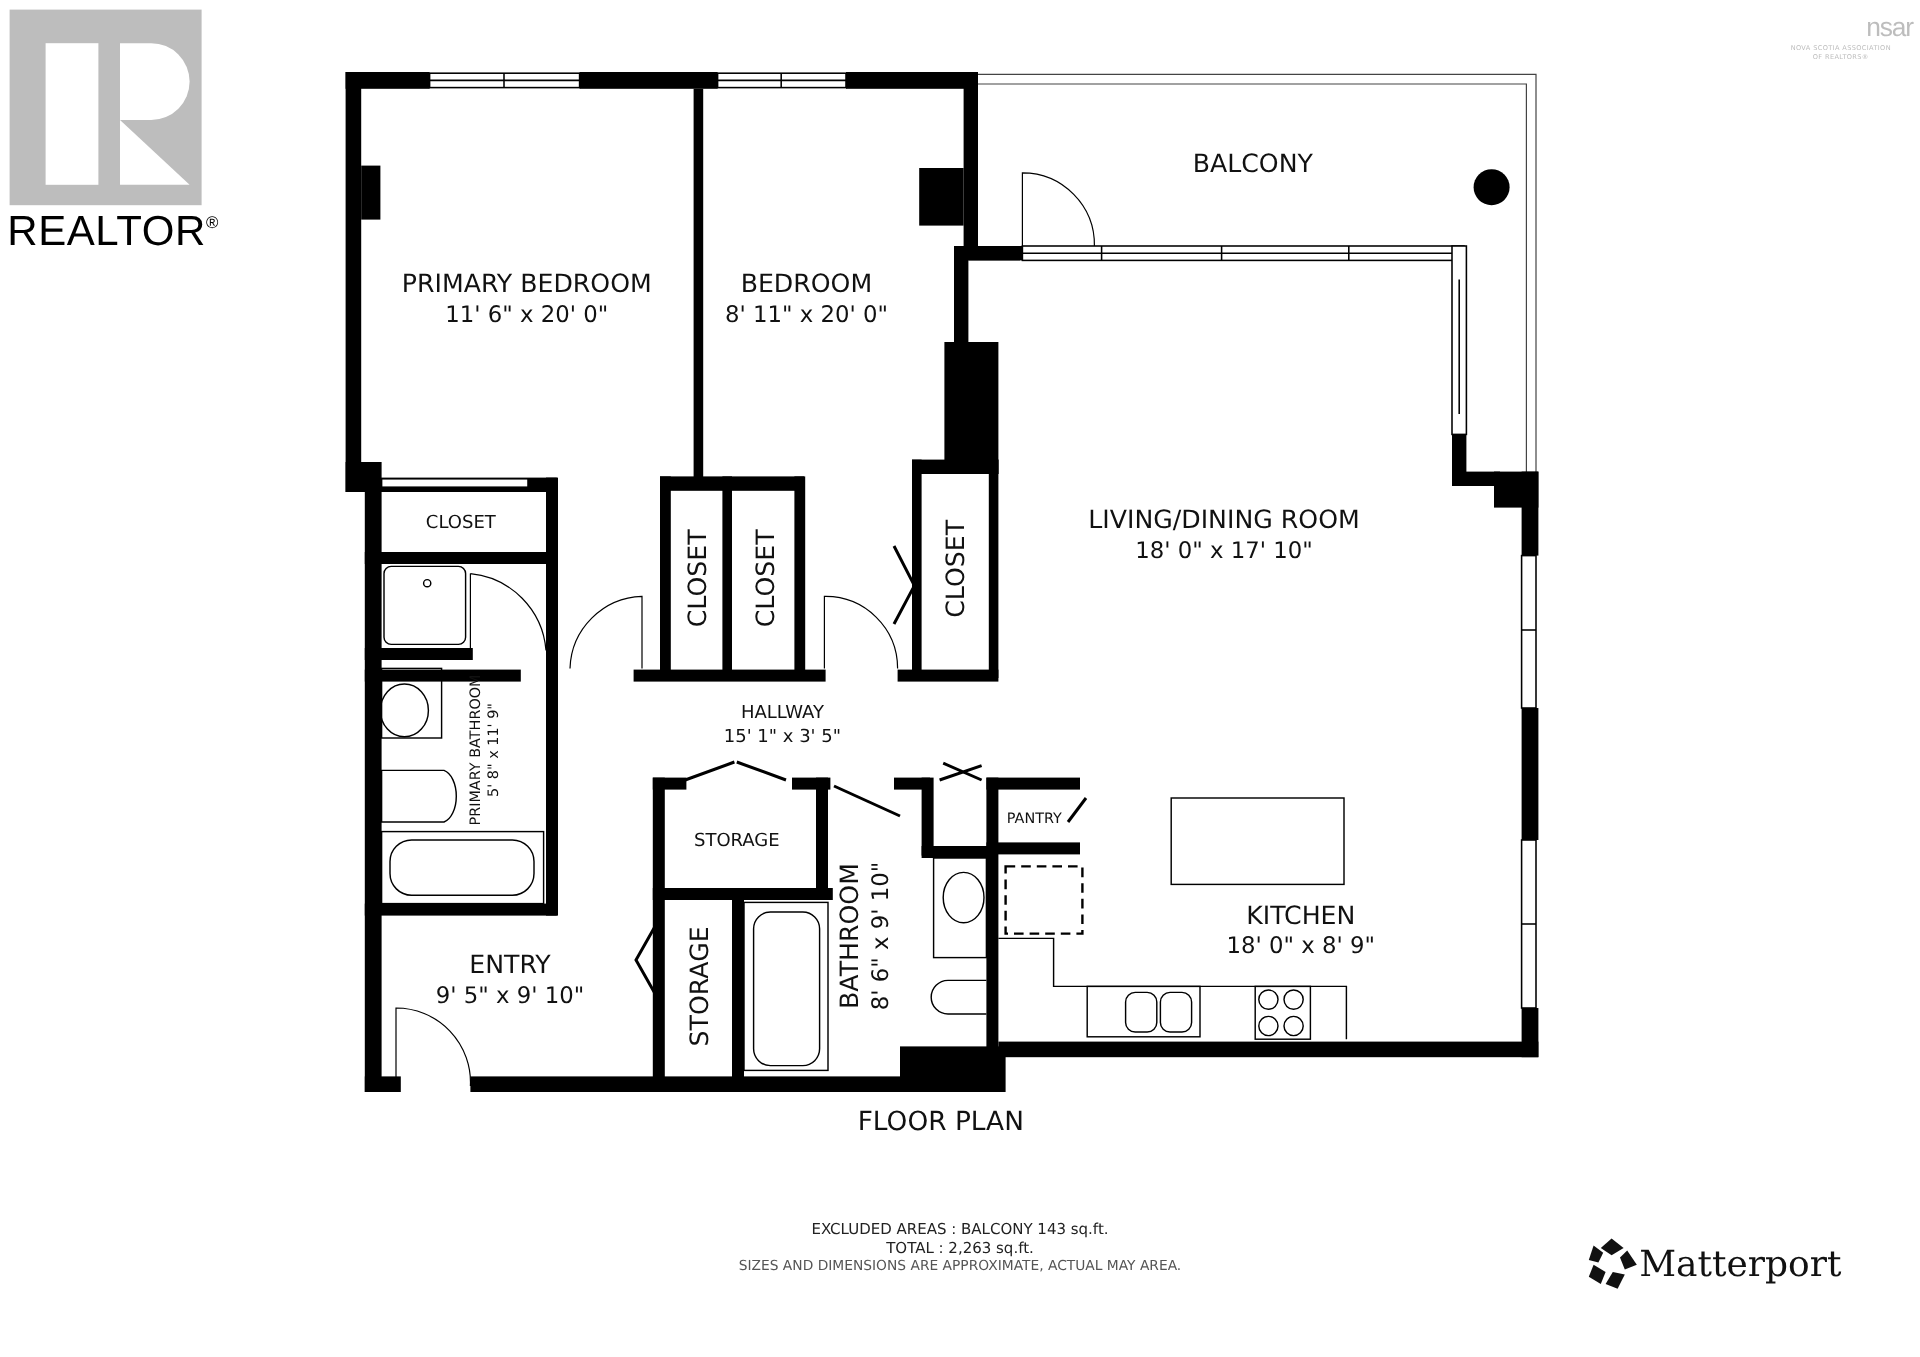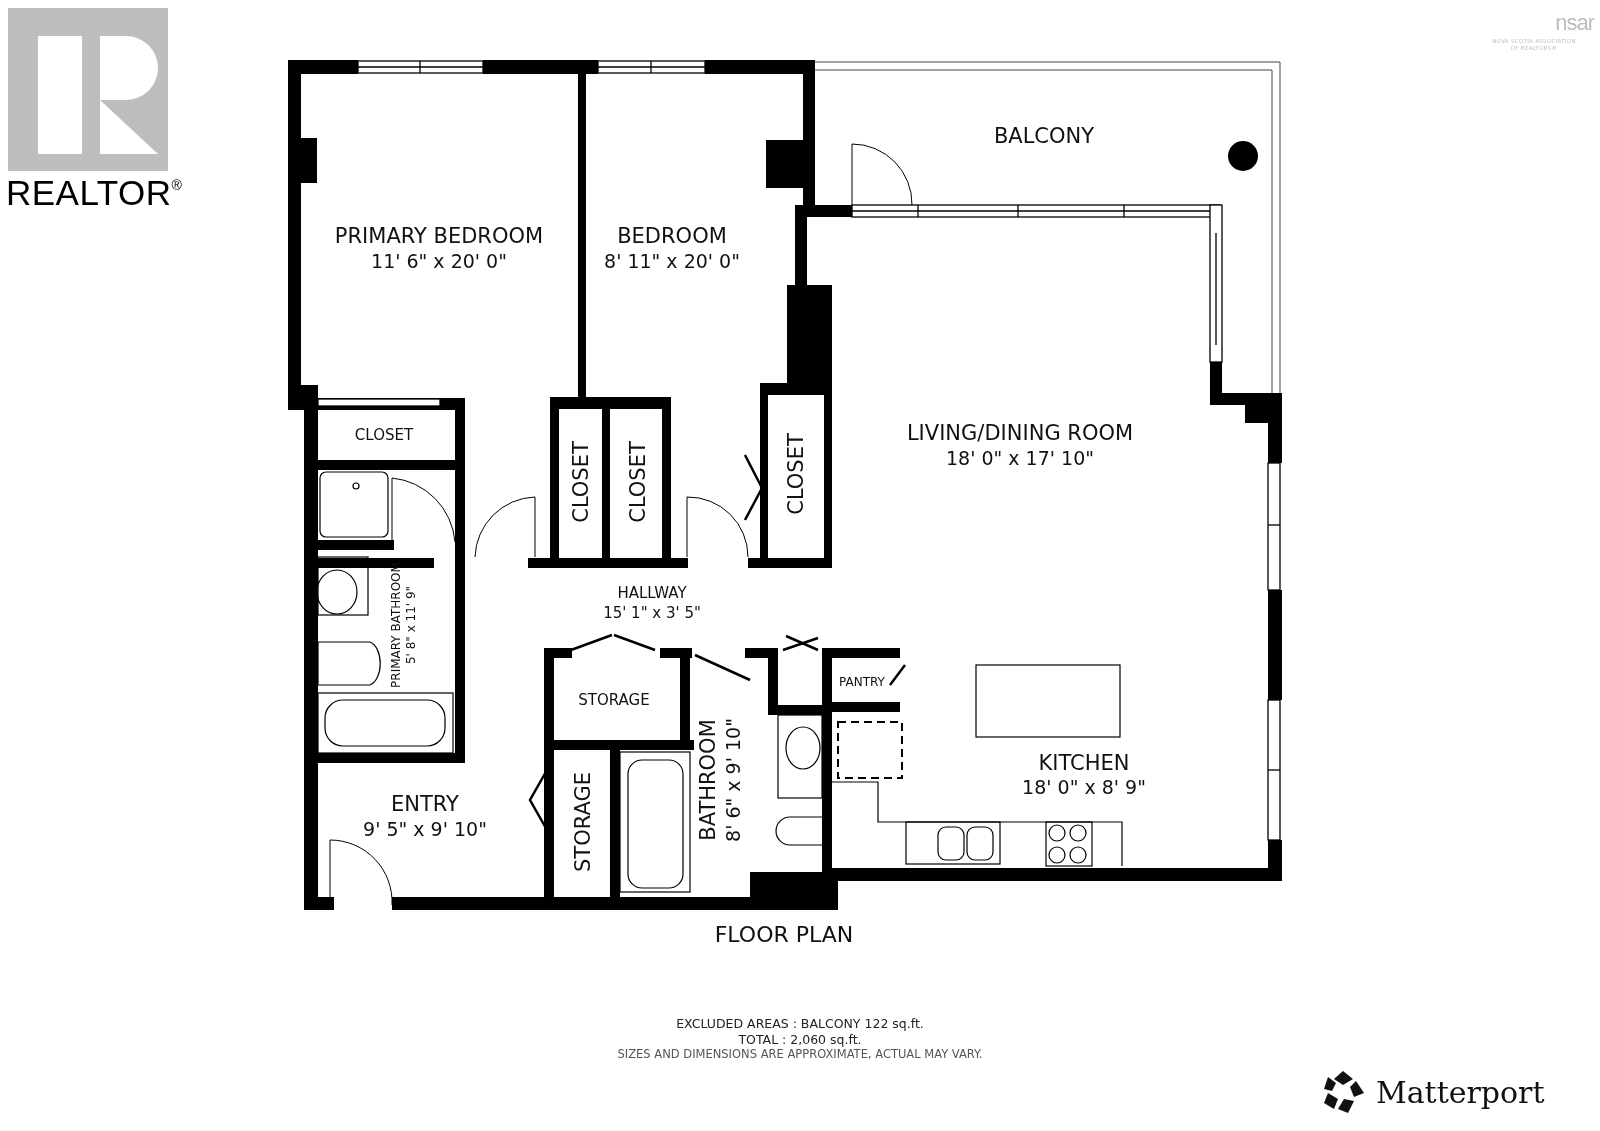--- a/index.html
+++ b/index.html
@@ -13,21 +13,21 @@
   .plan-title { font-size:22px; }
   .summary { position:absolute; left:560px; top:1016px; width:480px; text-align:center; font-size:12.5px; line-height:15.5px; color:#222; }
   .summary .disc { color:#555; font-size:11.5px; }
   .realtor { position:absolute; left:6px; top:8px; width:170px; height:205px; }
   .realtor .box { position:absolute; left:2px; top:0; width:160px; height:163px; background:#bdbdbd; }
   .realtor .word { position:absolute; left:0; top:165px; font-family:"Liberation Sans", sans-serif; font-size:35px; color:#000000; letter-spacing:0.5px; }
   .realtor .word sup { font-size:14px; vertical-align:top; position:relative; top:4px; }
   .nsar { position:absolute; left:1474px; top:8px; width:120px; height:50px; color:#bdbdbd; text-align:center; }
   .nsar .big { font-family:"Liberation Sans", sans-serif; font-size:22px; line-height:30px; letter-spacing:-1px;text-align:right; }
   .nsar .sub { font-size:5.5px; line-height:7px; letter-spacing:0.3px; }
-  .matterport { position:absolute; left:1320px; top:1067px; height:50px; display:flex; align-items:center; gap:10px; }
+  .matterport { position:absolute; left:1320px; top:1028px; height:50px; display:flex; align-items:center; }
   .matterport .mark { width:46px; height:46px; }
   .matterport .name { font-family:"DejaVu Serif", serif; font-size:30px; color:#111; }
 </style>
 </head>
 <body>
 
 <div class="realtor">
   <div class="box">
     <svg width="160" height="163" viewBox="0 0 160 163">
       <rect x="30" y="28" width="44" height="118" fill="#fff"></rect>
@@ -202,23 +202,23 @@
     <text class="tiny" x="862" y="686">PANTRY</text>
     <text class="lbl" x="1084" y="770">KITCHEN</text>
     <text class="dim" x="1084" y="794">18' 0" x 8' 9"</text>
     <text class="lbl" x="425" y="811">ENTRY</text>
     <text class="dim" x="425" y="836">9' 5" x 9' 10"</text>
     <text class="plan-title" x="784" y="942">FLOOR PLAN</text>
   </g>
 </svg>
 
 <div class="summary">
-  <div>EXCLUDED AREAS :  BALCONY 122 sq.ft.</div>
-  <div>TOTAL :  2,060 sq.ft.</div>
-  <div class="disc">SIZES AND DIMENSIONS ARE APPROXIMATE, ACTUAL MAY VARY.</div>
+  <div>EXCLUDED AREAS :  BALCONY 143 sq.ft.</div>
+  <div>TOTAL :  2,263 sq.ft.</div>
+  <div class="disc">SIZES AND DIMENSIONS ARE APPROXIMATE, ACTUAL MAY AREA.</div>
 </div>
 
 <div class="matterport">
   <svg class="mark" viewBox="0 0 46 46">
     <polygon points="23,2 33,10 23,16 14,10" fill="#111"></polygon>
     <polygon points="36,12 44,24 34,28 30,18" fill="#111"></polygon>
     <polygon points="34,32 28,44 18,40 24,30" fill="#111"></polygon>
     <polygon points="14,40 4,34 8,24 18,30" fill="#111"></polygon>
     <polygon points="4,20 8,8 16,14 12,22" fill="#111"></polygon>
   </svg>

